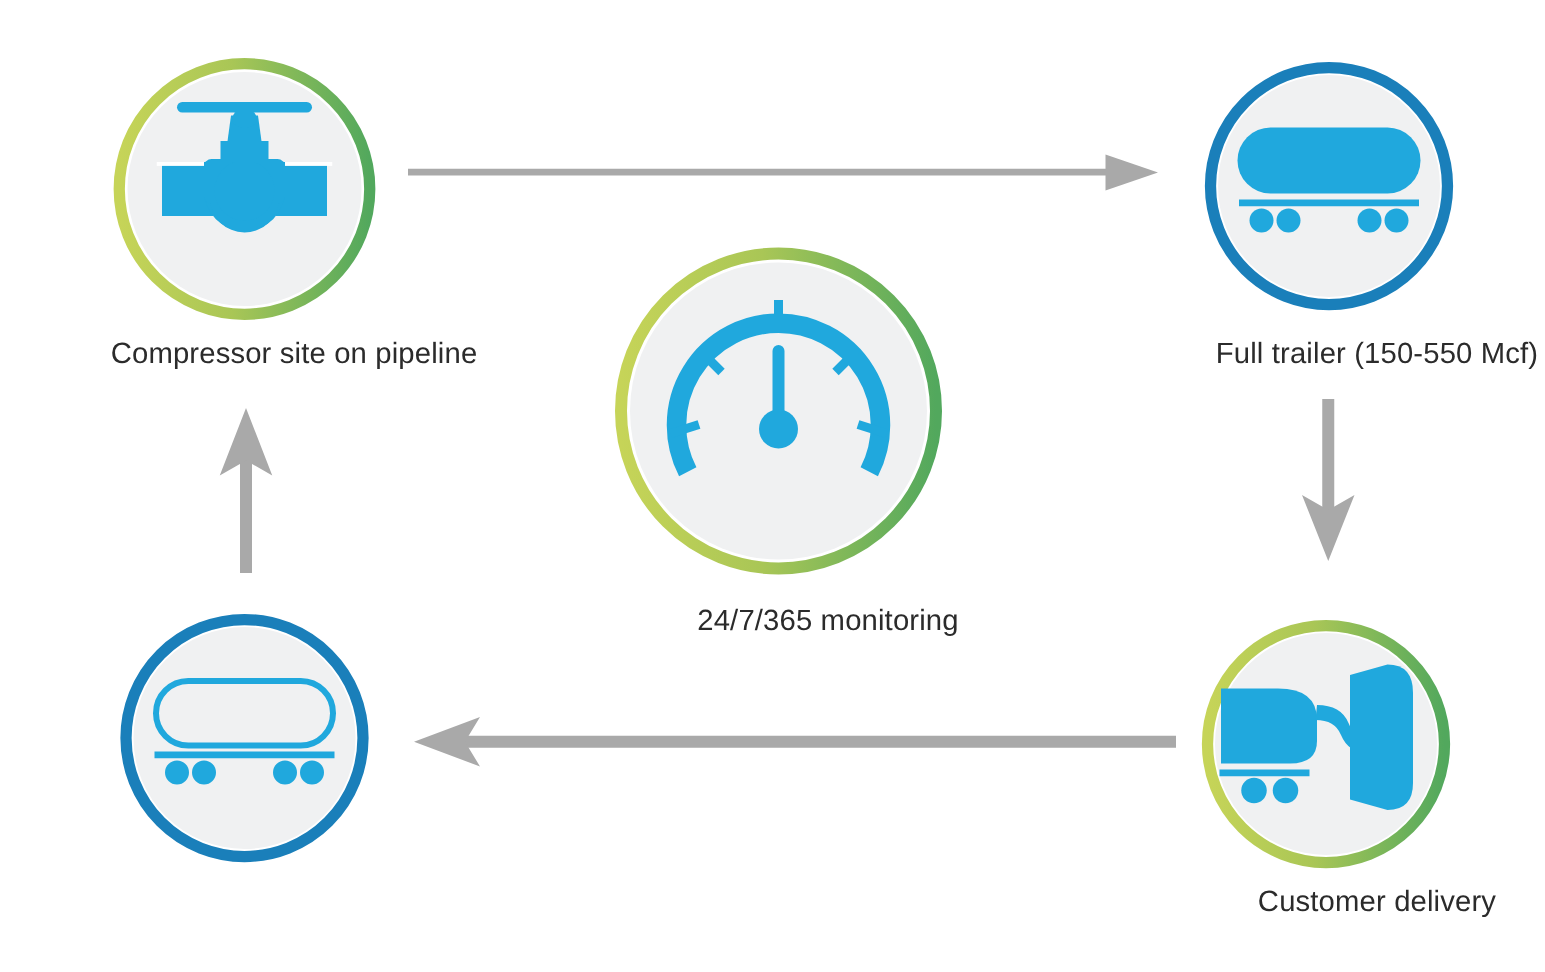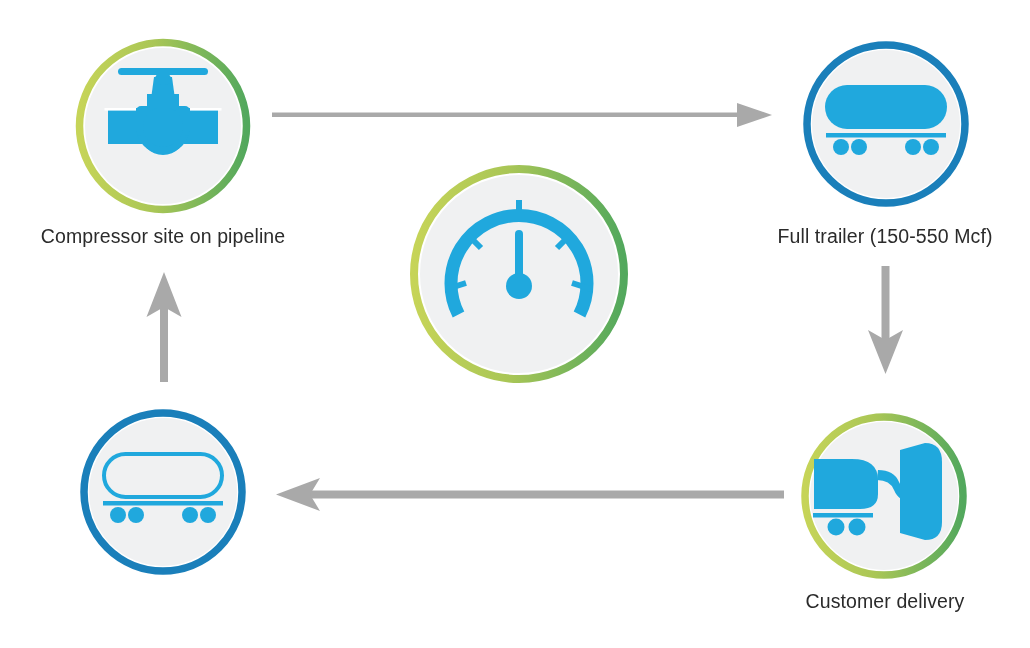--- a/index.html
+++ b/index.html
@@ -15,20 +15,21 @@
   .node{position:absolute;}
   .ring{position:absolute;left:0;top:0;}
   .node-label{
     position:absolute;
     text-align:center;
     color:#2b2b2b;
     font-size:19.5px;
     letter-spacing:0.1px;
     white-space:nowrap;
     line-height:1;
+    padding-left:33px;
   }
   .arrow{position:absolute;}
   svg{display:block;overflow:visible;}
 </style>
 </head>
 <body>
 
 <div id="stage">
 
   <div class="arrow" style="left:272px;top:100px;">
@@ -159,14 +160,15 @@
         <line x1="112" y1="38" x2="112" y2="58" stroke-width="6"></line>
         <line x1="60" y1="72" x2="74" y2="86" stroke-width="6"></line>
         <line x1="164" y1="72" x2="150" y2="86" stroke-width="6"></line>
         <line x1="40" y1="127" x2="59" y2="121" stroke-width="6"></line>
         <line x1="184" y1="127" x2="165" y2="121" stroke-width="6"></line>
         <line x1="112" y1="72" x2="112" y2="122" stroke-width="8" stroke-linecap="round"></line>
       </g>
       <circle cx="112" cy="124" r="13" fill="#20a8dd"></circle>
     </svg>
   </div>
+  <div class="node-label" style="left:357px;top:405px;width:324px;">24/7/365 monitoring</div>
 
 </div>
 
 </body></html>

